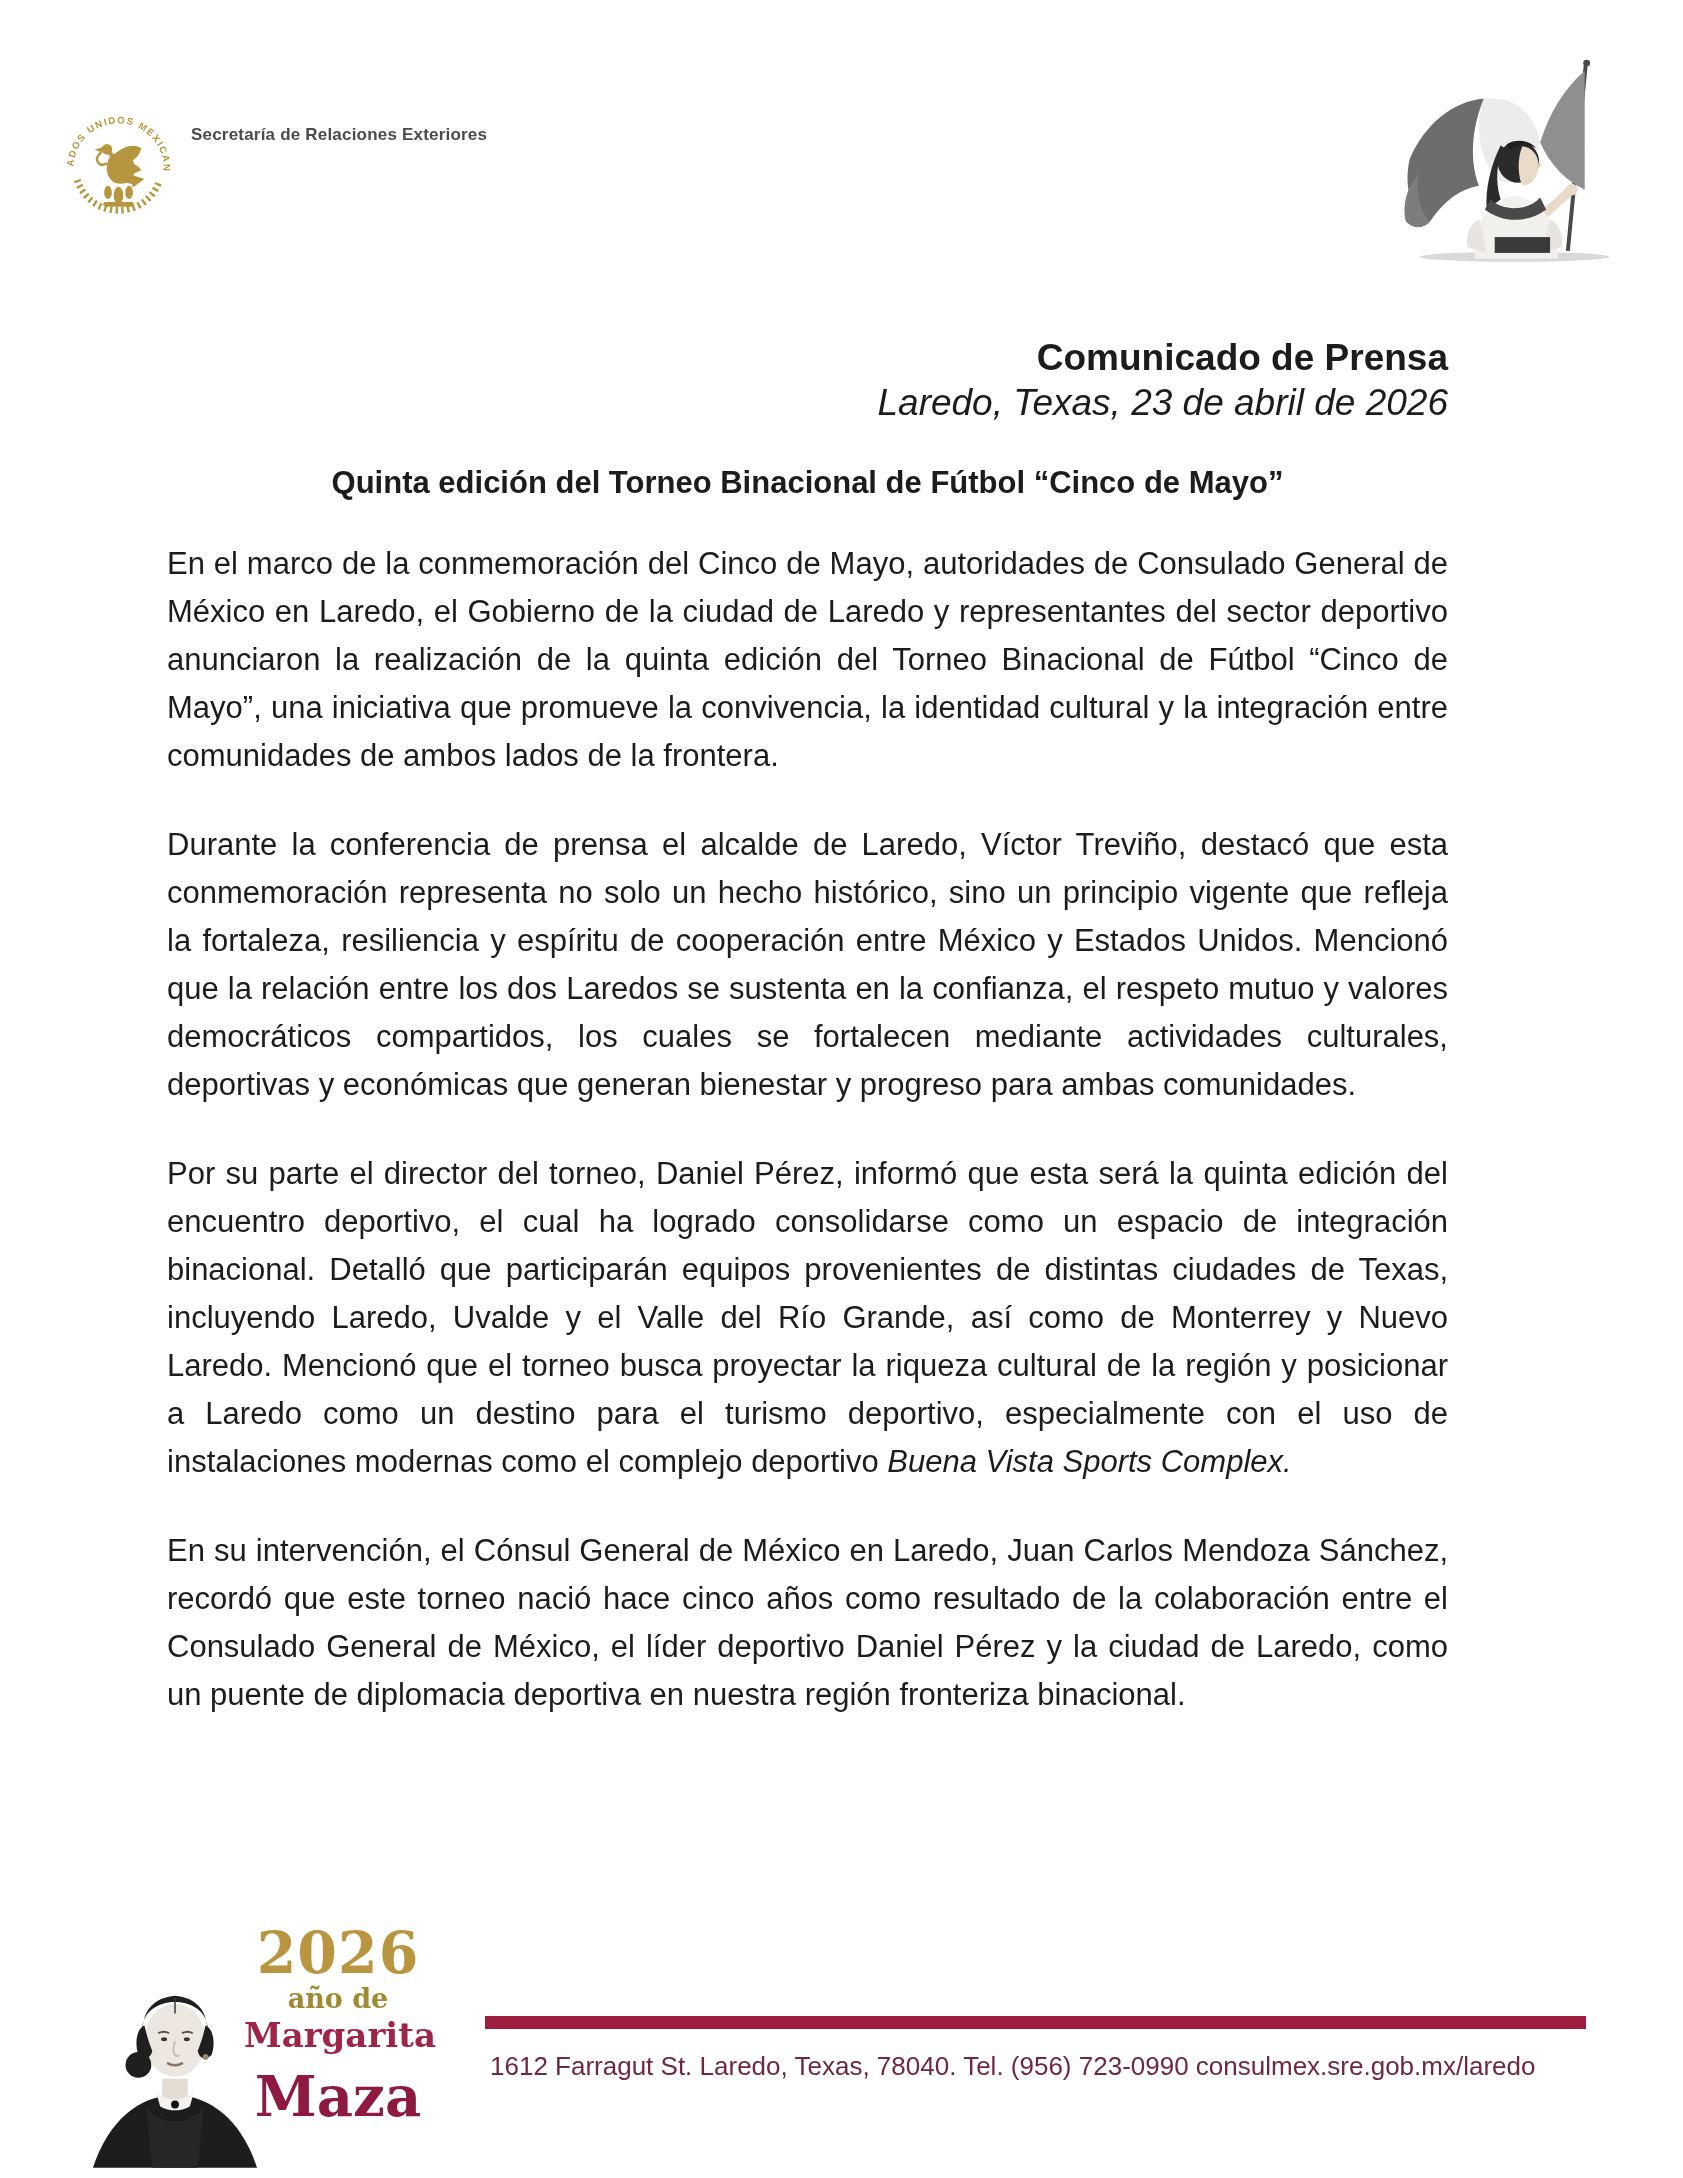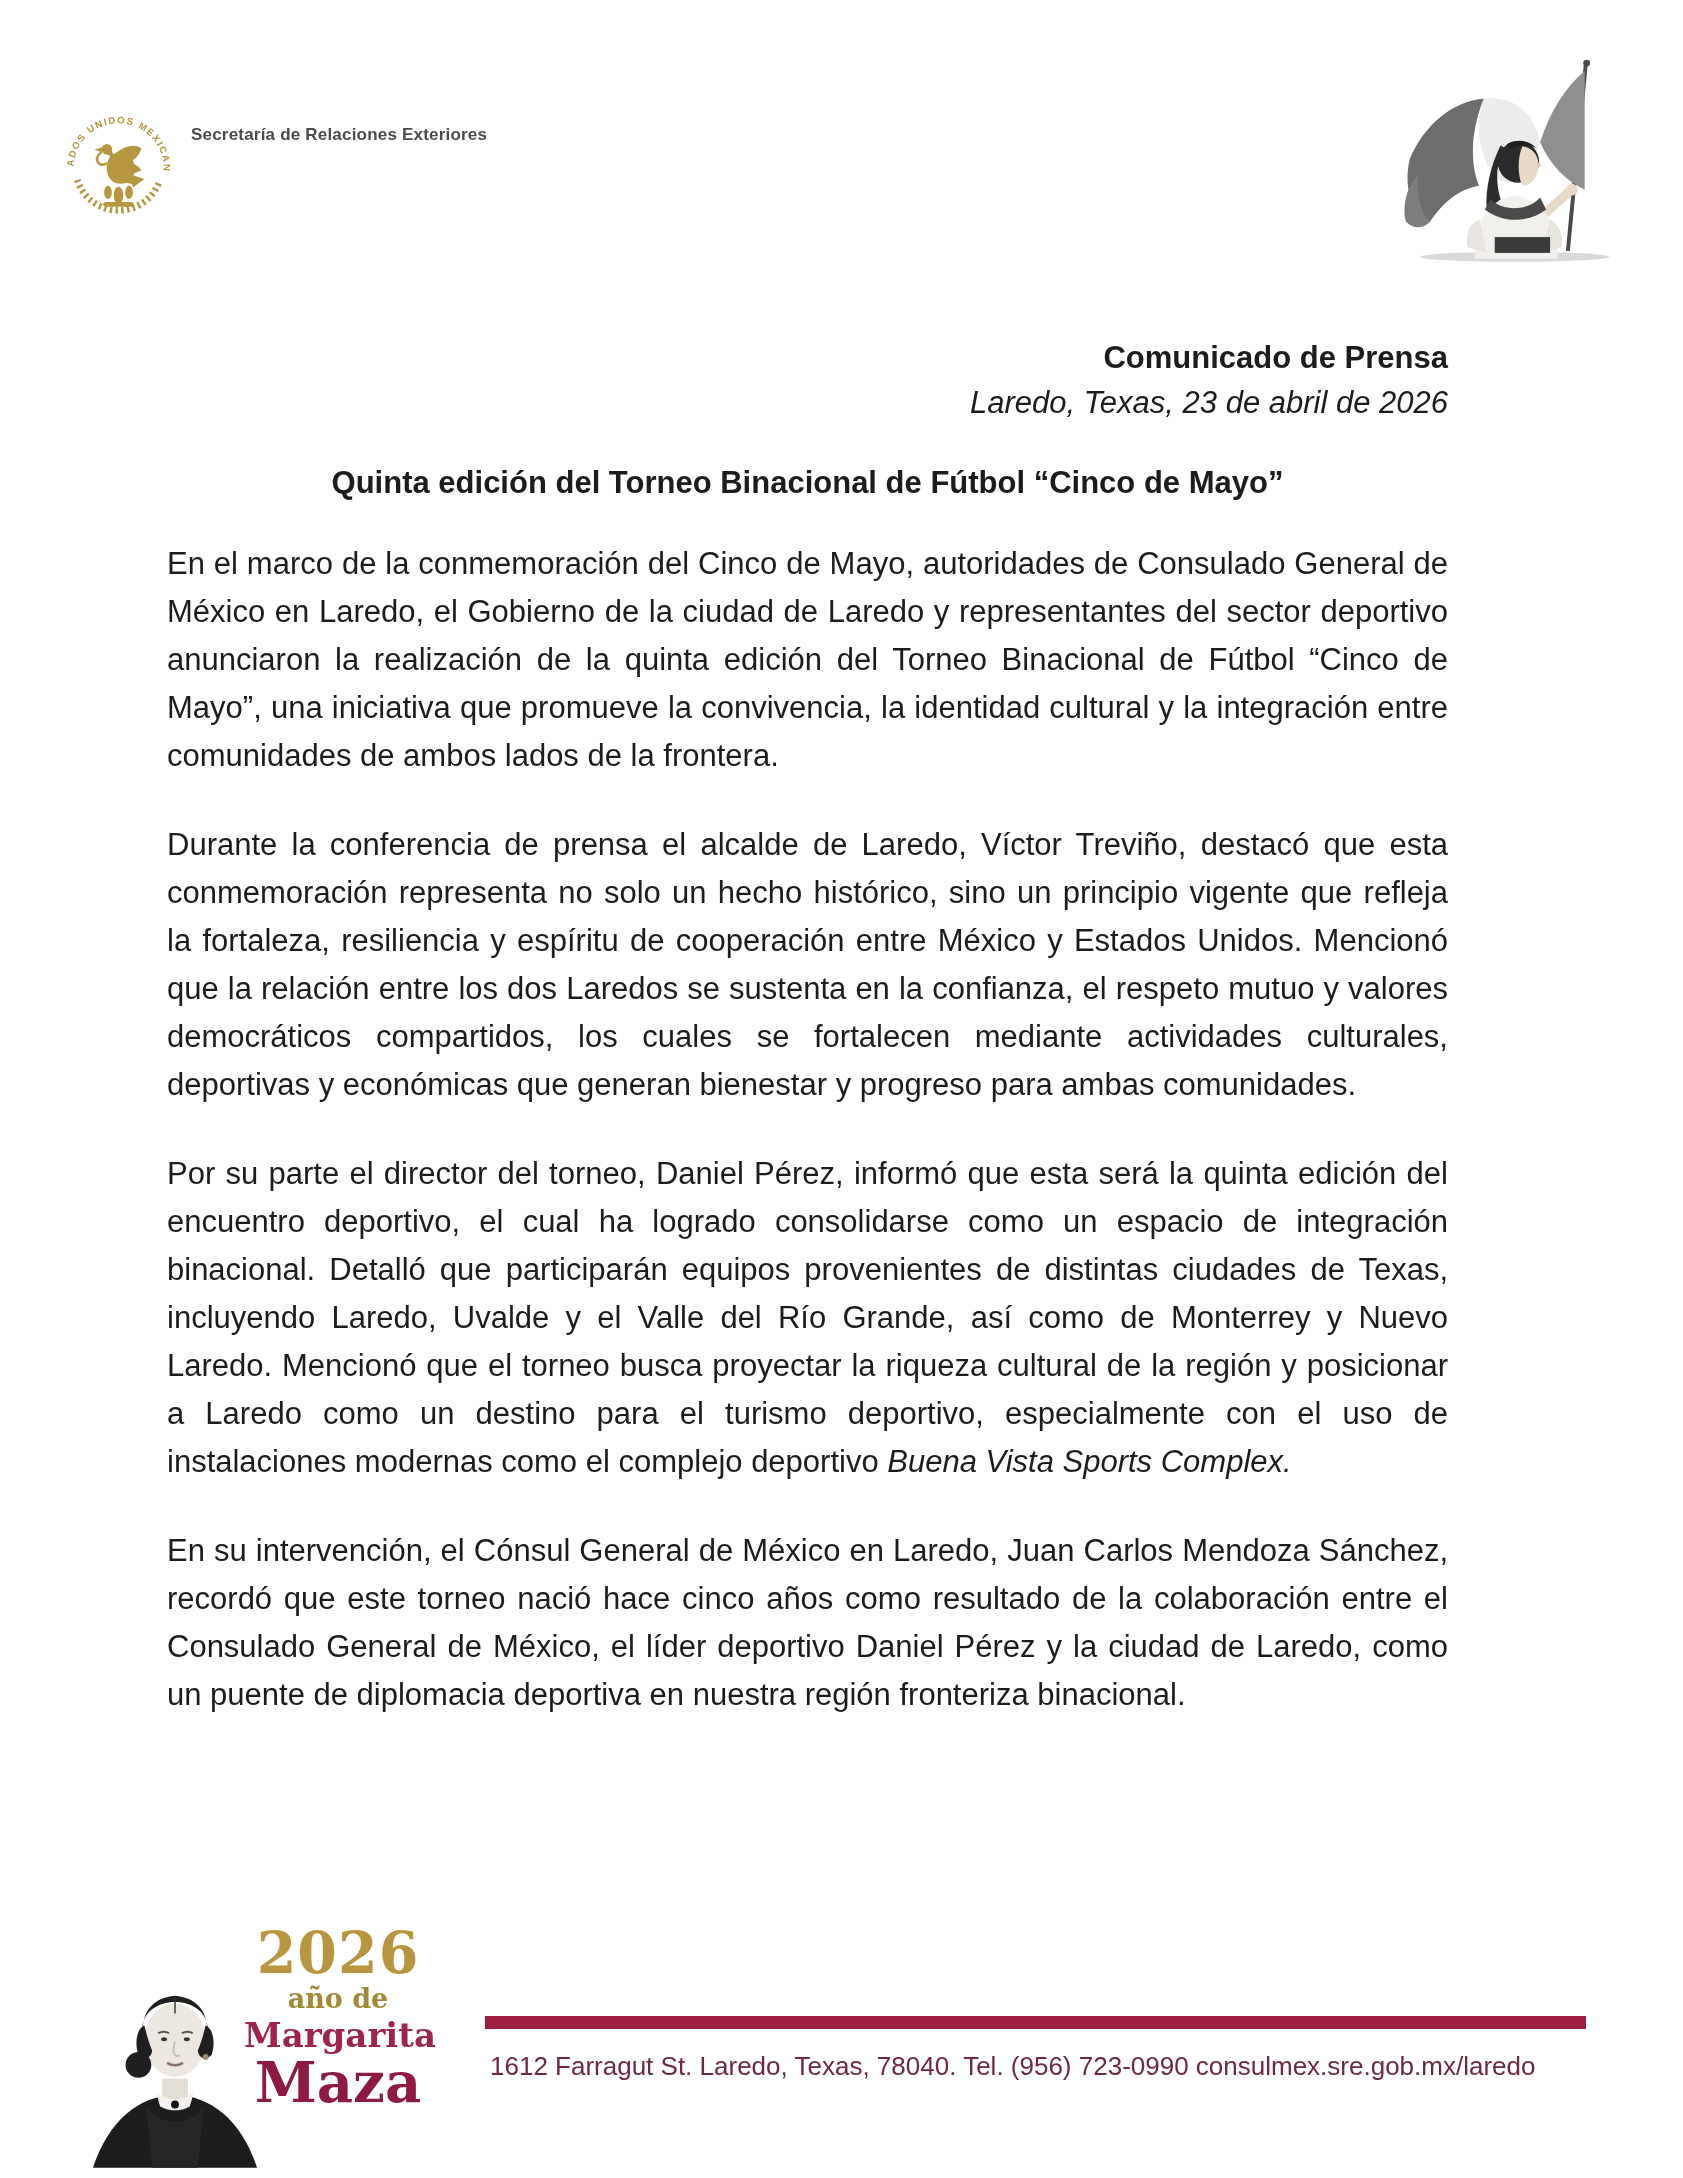--- a/index.html
+++ b/index.html
@@ -8,42 +8,42 @@
 
   
   .crest{position:absolute;left:61px;top:109px;width:115px;height:115px;}
   .brand{position:absolute;left:191px;top:121px;}
   .brand-title{font-family:"DejaVu Serif","Liberation Serif",serif;font-weight:700;
                font-size:59px;line-height:69px;color:#701f3d;letter-spacing:-1px;}
   .brand-sub{font-size:17px;font-weight:700;color:#4b4b4a;margin-top:4px;letter-spacing:0.2px;}
   .flag-art{position:absolute;left:1384px;top:51px;width:259px;height:216px;}
 
   
-  .meta{position:absolute;right:235px;top:335px;text-align:right;line-height:45px;font-size:31px;}
+  .meta{position:absolute;right:235px;top:335px;text-align:right;line-height:45px;font-size:37px;}
   .meta .doc-type{font-weight:700;}
   .meta .dateline{font-style:italic;}
 
   
   .doc-title{position:absolute;left:167px;top:465px;width:1281px;text-align:center;
              font-weight:700;font-size:31px;}
 
   
   .body-text{position:absolute;left:167px;top:538px;width:1281px;font-size:31px;line-height:48px;}
   .body-text p{margin:2px 0 41px 0;text-align:justify;}
   .body-text p:last-child{margin-bottom:0;}
   .body-text em{font-style:italic;}
 
   
   .maza-portrait{position:absolute;left:87px;top:1938px;width:176px;height:232px;}
   .maza-logo{position:absolute;left:244px;top:1924px;width:188px;text-align:center;
              font-family:"DejaVu Serif","Liberation Serif",serif;font-weight:700;line-height:1;}
   .maza-year{font-size:57px;color:#b9953f;letter-spacing:1px;}
   .maza-yearlabel{font-size:27px;color:#a08a33;margin-top:4px;}
   .maza-first{font-size:34px;color:#a02448;margin-top:6px;}
-  .maza-last{font-size:56px;color:#8e1a41;margin-top:2px;}
+  .maza-last{font-size:56px;color:#8e1a41;margin-top:16px;}
   .footer-bar{position:absolute;left:485px;top:2016px;width:1101px;height:13px;background:#9d1e3f;}
   .footer-address{position:absolute;left:490px;top:2051px;width:1099px;font-size:26px;
                   color:#6f2742;}
 </style>
 </head>
 <body>
 
 <div class="page">
 
   <svg class="crest" viewBox="0 0 120 120">

